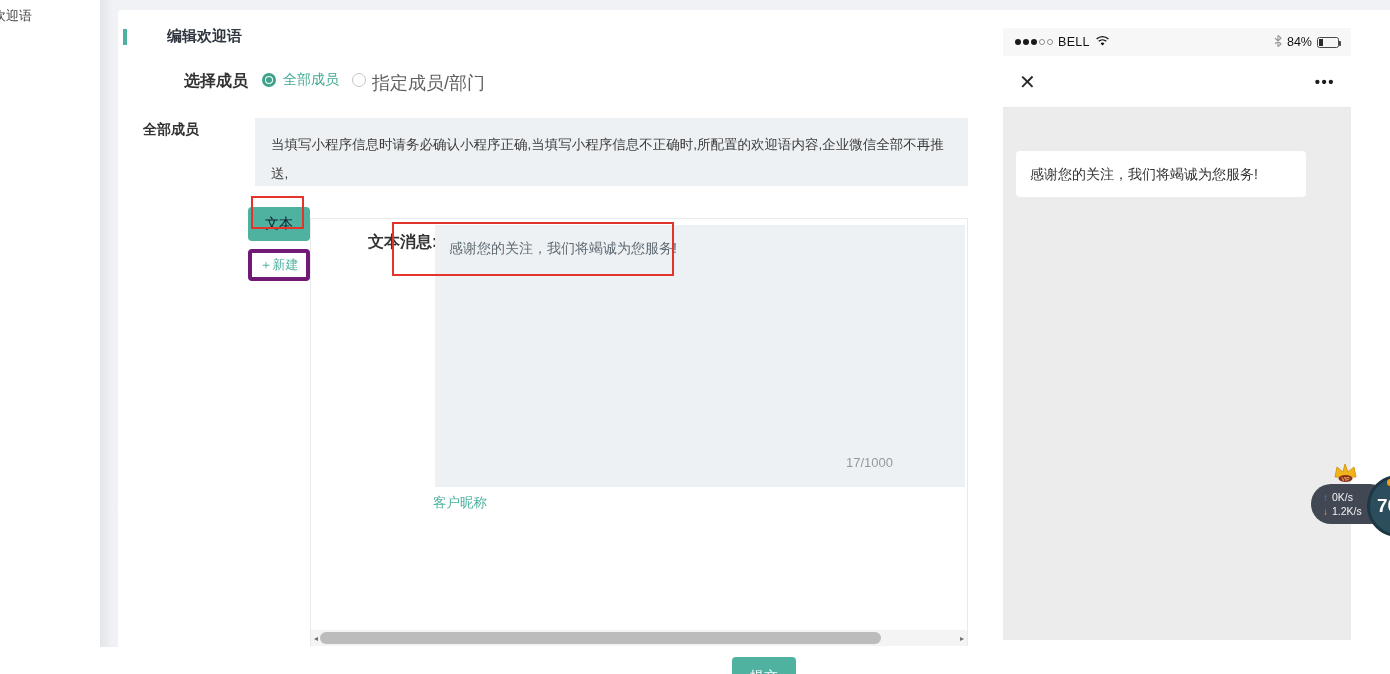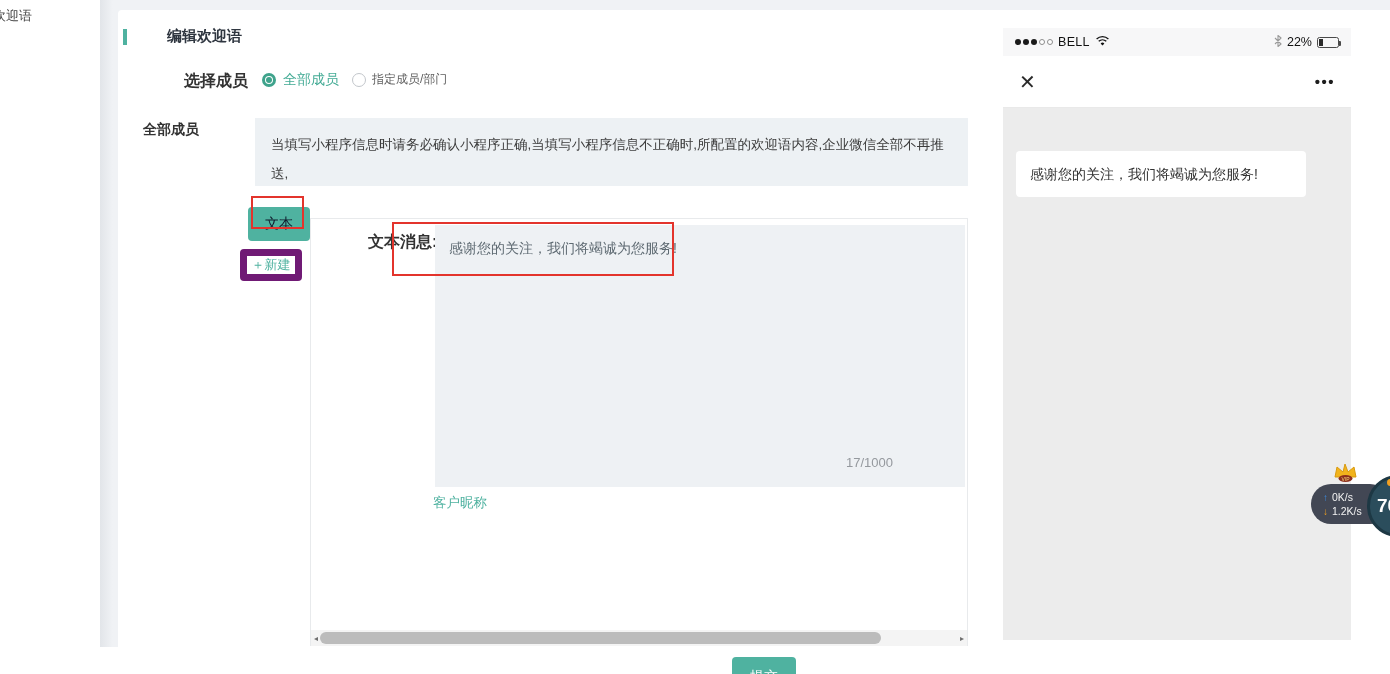--- a/index.html
+++ b/index.html
@@ -20,32 +20,32 @@
   #section-bar { left:123px; top:29px; width:4px; height:16px; background:#4fb2a0; }
   #section-title { left:135px; top:27px; font-size:15px; font-weight:bold; color:#2f3640;margin-left:32px; }
 
   
   #member-label { left:184px; top:71px; font-size:16px; font-weight:bold; color:#333; }
   .radio-outer { width:14px; height:14px; border-radius:50%; background:#fff; }
   #radio-all { left:262px; top:73px; border:3px solid #3fa38c; }
   #radio-all .dot { position:absolute; left:1px; top:1px; width:6px; height:6px; border-radius:50%; background:#3fa38c; }
   #radio-all-label { left:283px; top:71px; font-size:14px; color:#44ab95; }
   #radio-spec { left:352px; top:73px; border:1px solid #c2c6cb; }
-  #radio-spec-label { left:372px; top:71px; font-size:12px; color:#5f5f5f; }
+  #radio-spec-label { left:372px; top:71px; font-size:18px; color:#5f5f5f; }
 
   
   #content-label { left:143px; top:121px; font-size:14px; font-weight:bold; color:#333; }
   #notice-box { left:255px; top:118px; width:713px; height:68px; background:#edf1f4;
     padding:12px 16px; font-size:13.5px; color:#3c3c3c; line-height:29px; }
 
   
   #text-tab { left:248px; top:207px; width:62px; height:34px; background:#4fb2a0; color:#0f172a;
     font-size:14px; border-radius:4px; display:flex; align-items:center; justify-content:center; z-index:3; }
-  #new-btn { left:240px; top:249px; width:62px; height:32px; background:#fff; color:#4fb2a0;
-    font-size:13px; border:7px solid #701a75; border-radius:4px; display:flex; align-items:center; justify-content:center; z-index:3; }
+  #new-btn { left:248px; top:249px; width:62px; height:32px; background:#fff; color:#4fb2a0;
+    font-size:13px; border:4px solid #701a75; border-radius:4px; display:flex; align-items:center; justify-content:center; z-index:3; }
 
   
   #attach-panel { left:310px; top:218px; width:658px; height:428px; background:#fff; border:1px solid #e8eaec; }
   #message-label { left:368px; top:232px; font-size:16px; font-weight:bold; color:#333; z-index:2; }
   #message-area { left:435px; top:225px; width:530px; height:262px; background:#eef1f4; border:none;
     resize:none; outline:none; padding:12px 14px; font-size:14px; color:#5e6a72; z-index:2;
     font-family:"Liberation Sans","DejaVu Sans",sans-serif; line-height:22px; }
   #char-counter { left:790px; top:455px; width:103px; text-align:right; font-size:13px; color:#95999e; z-index:2; }
   #nickname-link { left:433px; top:494px; font-size:13.5px; color:#4fb2a0; z-index:2; cursor:pointer; }
 
@@ -166,21 +166,21 @@
           <path d="M3.7 6.3 a5.6 5.6 0 0 1 7.6 0" stroke="#111" stroke-width="1.3" fill="none"></path>
           <path d="M1.6 4 a8.6 8.6 0 0 1 11.8 0" stroke="#111" stroke-width="1.3" fill="none"></path>
         </svg>
     </span>
     <span id="status-right">
       <span>
         <svg width="8" height="12" viewBox="0 0 8 12">
             <path d="M1 3 L7 9 L4 11.5 L4 0.5 L7 3 L1 9" stroke="#9a9a9a" stroke-width="1.1" fill="none" stroke-linejoin="round"></path>
           </svg>
       </span>
-      <span id="battery-pct">22%</span>
+      <span id="battery-pct">84%</span>
       <span id="battery-icon">
           <span class="lvl"></span>
           <span class="nub"></span>
         </span>
     </span>
   </div>
   <div id="phone-nav">
     <span id="close-x">✕</span>
     <span id="more-dots">•••</span>
   </div>

